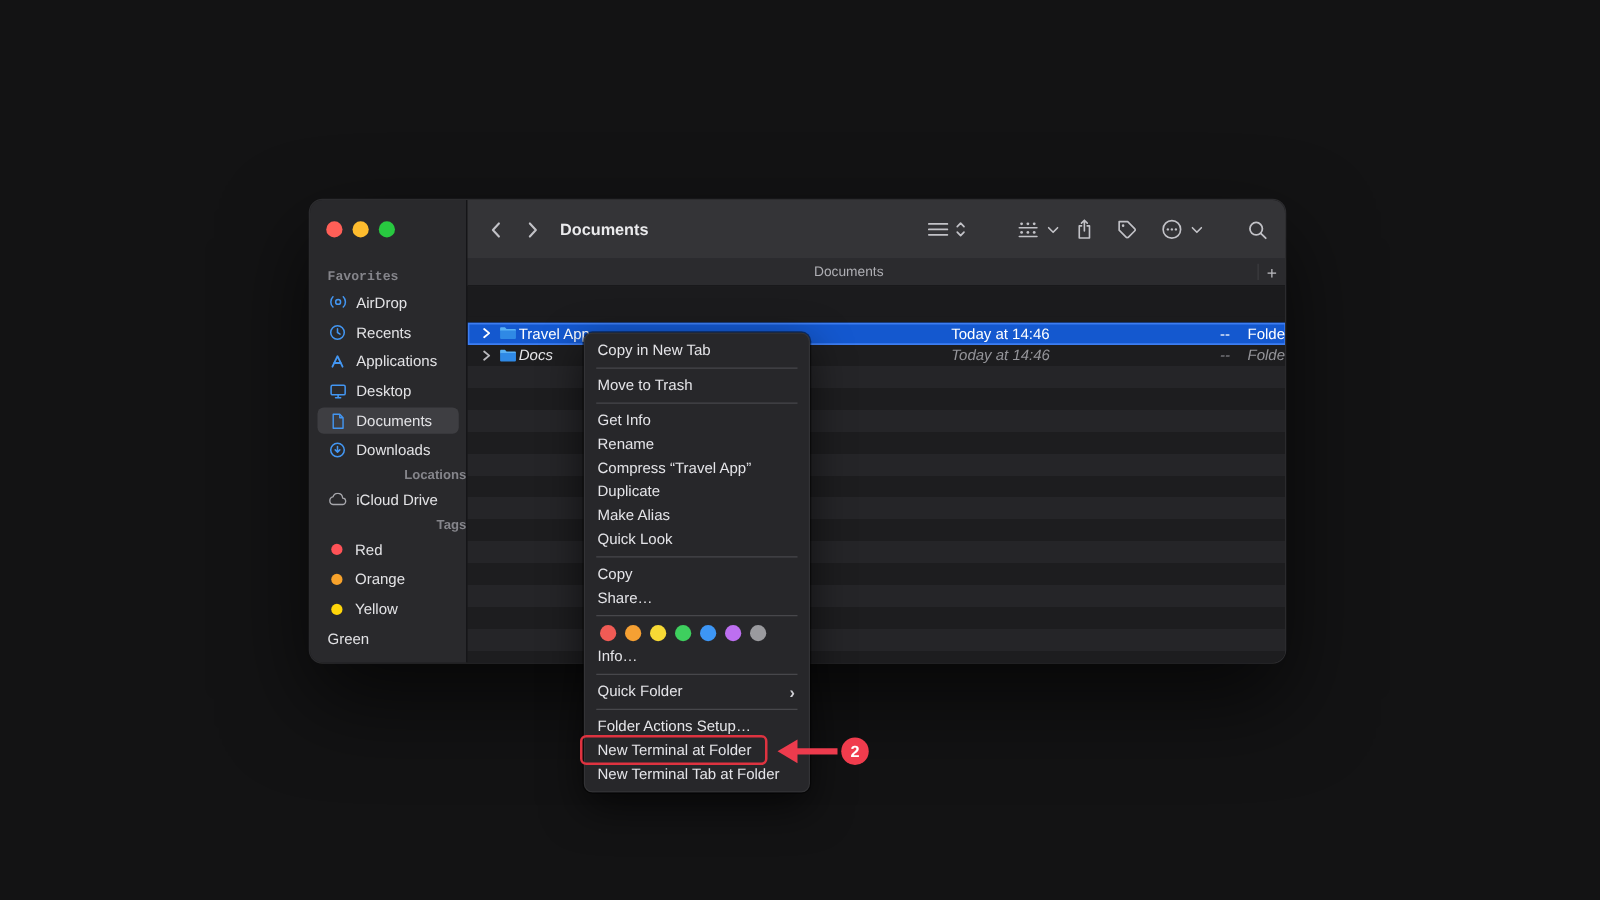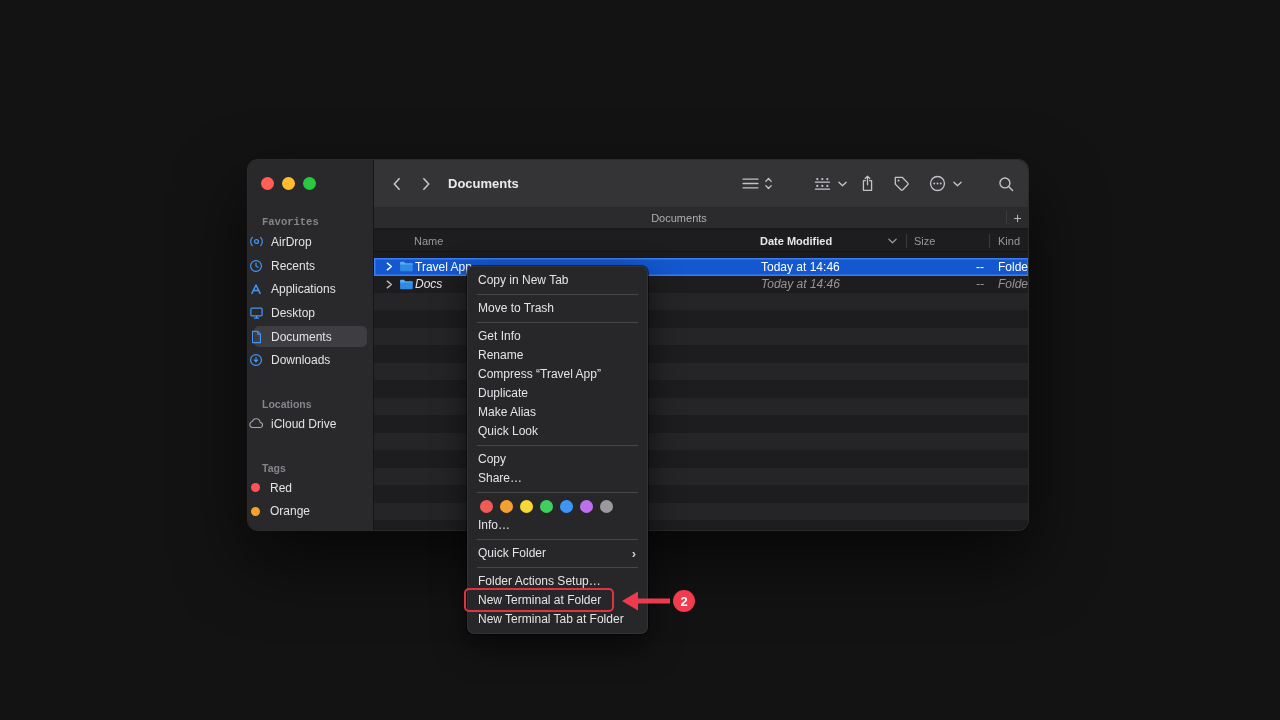--- a/index.html
+++ b/index.html
@@ -12,30 +12,30 @@
     border-radius:10px; overflow:hidden; background:#1b1b1d;
     box-shadow:0 0 0 1px rgba(70,70,72,.55), 0 30px 70px rgba(0,0,0,.65); display:flex; }
 
   
   .sidebar { width:125px; flex:0 0 125px; background:#29292c; height:100%; position:relative; }
   .traffic-lights { position:absolute; top:17px; left:13px; display:flex; gap:8px; }
   .light { width:13px; height:13px; border-radius:50%; }
   .sb-scroll { position:absolute; top:40px; left:0; right:0; }
   .sb-section-title { font-size:10.5px; font-weight:700; color:#85858b; padding-left:14px;
     height:16px; line-height:16px; }
-  .sb-item { display:flex; align-items:center; height:23.7px; 
+  .sb-item { display:flex; align-items:center; height:23.7px; padding-left:14px;
     font-size:12px; color:#e3e3e6; position:relative; }
   .sb-item .sb-ico { width:16px; height:16px; margin-right:7px; color:#4396f2;
     display:flex; align-items:center; justify-content:center; flex:0 0 16px; }
   .sb-item.selected::before { content:""; position:absolute; left:6px; right:6px; top:1px;
     bottom:1px; background:#3e3e42; border-radius:5px; }
   .sb-item > * { position:relative; }
   .sb-ico.gray { color:#a7a7ac; }
   .tag-dot { width:9px; height:9px; border-radius:50%; margin:0 10px 0 3px; flex:0 0 9px; }
-  .mt14 { margin-top:14px;font-family:Liberation Mono, monospace; } .mt12 { margin-top:24px; }
+  .mt14 { margin-top:14px;font-family:Liberation Mono, monospace; } .mt12 { margin-top:0;text-align:right; }
 
   
   .content { flex:1; position:relative; background:#1b1b1d; border-left:1px solid #151517; }
   .titlebar { position:absolute; left:0; top:0; right:0; height:47px; background:#343437; }
   .tb-ico { position:absolute; top:0; height:47px; display:flex; align-items:center;
     color:#c2c2c7; }
   .win-title { position:absolute; left:74px; top:0; height:47px; display:flex;
     align-items:center; font-size:13px; font-weight:700; color:#eaeaec; }
 
   .tabbar { position:absolute; left:0; top:47px; right:0; height:22px; background:#2b2b2e;
@@ -272,33 +272,20 @@
           </svg>
       </span>
     </div>
 
     <div class="tabbar">
       <span class="tab-label">Documents</span>
       <span class="tab-divider"></span>
       <span class="tab-plus">+</span>
     </div>
 
-    <div class="colheader">
-      <span class="ch" style="left:40px;">Name</span>
-      <span class="ch active" style="left:386px;">Date Modified</span>
-      <span class="ch" style="left:514px;">
-        <svg width="9" height="6" viewBox="0 0 10 6" fill="none" stroke="#98989d" stroke-width="1.4" stroke-linecap="round" stroke-linejoin="round">
-            <path d="m1 1 4 4 4-4"></path>
-          </svg>
-      </span>
-      <span class="ch-div" style="left:532px;"></span>
-      <span class="ch" style="left:540px;">Size</span>
-      <span class="ch-div" style="left:615px;"></span>
-      <span class="ch" style="left:624px;">Kind</span>
-    </div>
 
     <div class="list-area">
       <div class="stripes"></div>
 
       <div class="frow selected" style="top:5px;">
         <span class="cell c-chev disclosure">
           <svg width="7" height="9" viewBox="0 0 8 10" fill="none" stroke="currentColor" stroke-width="1.7" stroke-linecap="round" stroke-linejoin="round">
               <path d="m1.5 1.2 4.6 3.8-4.6 3.8"></path>
             </svg>
         </span>

